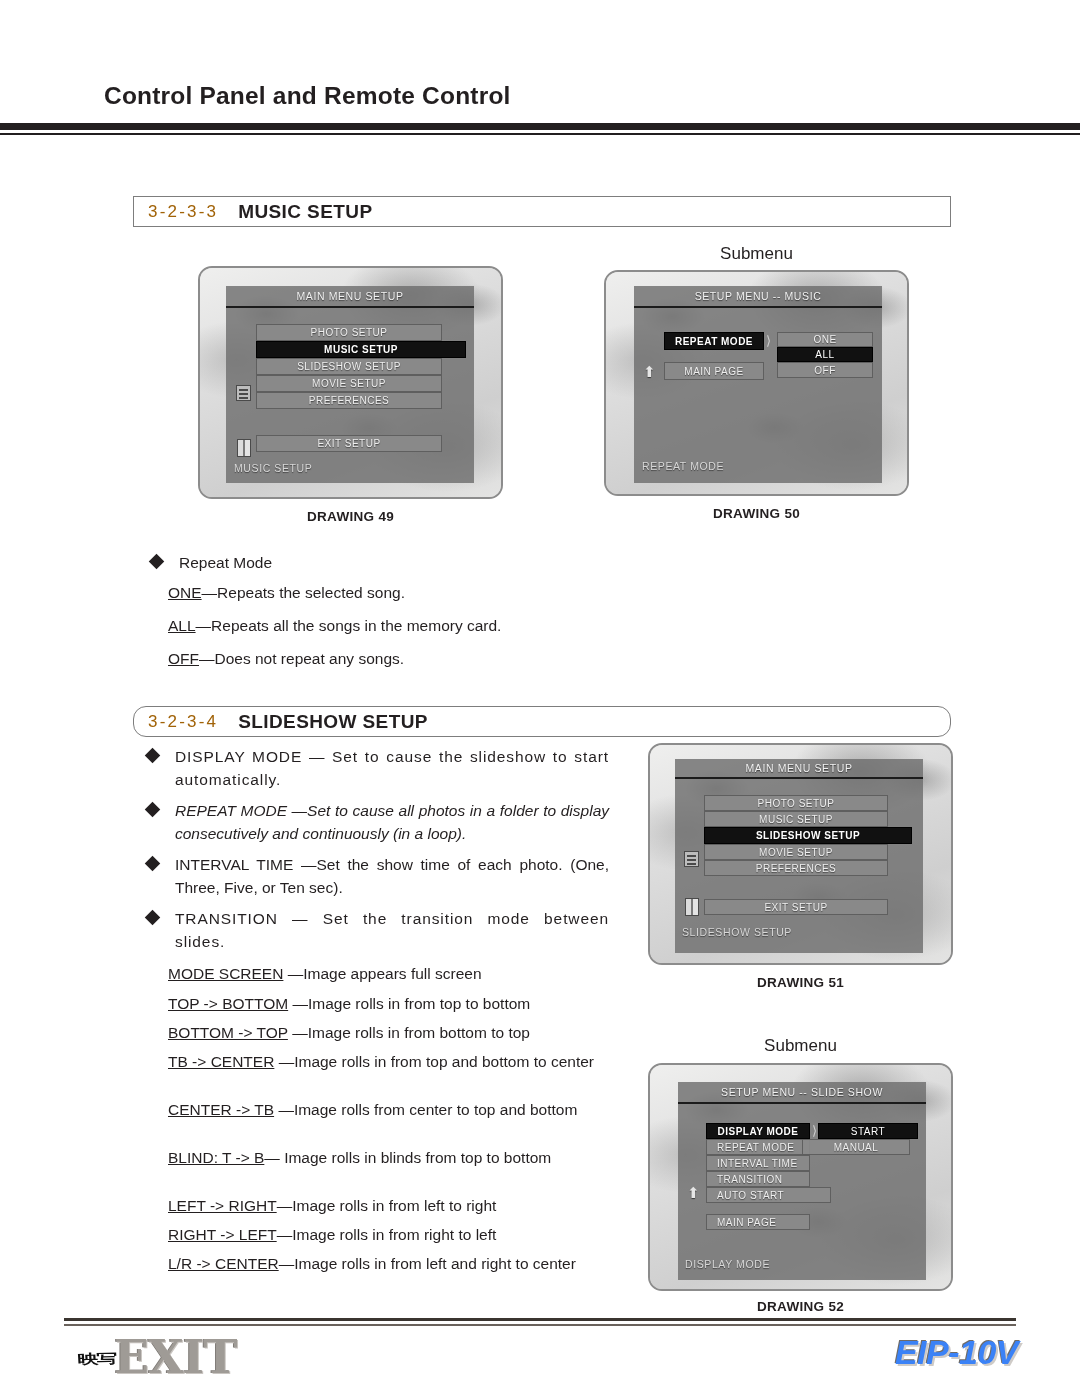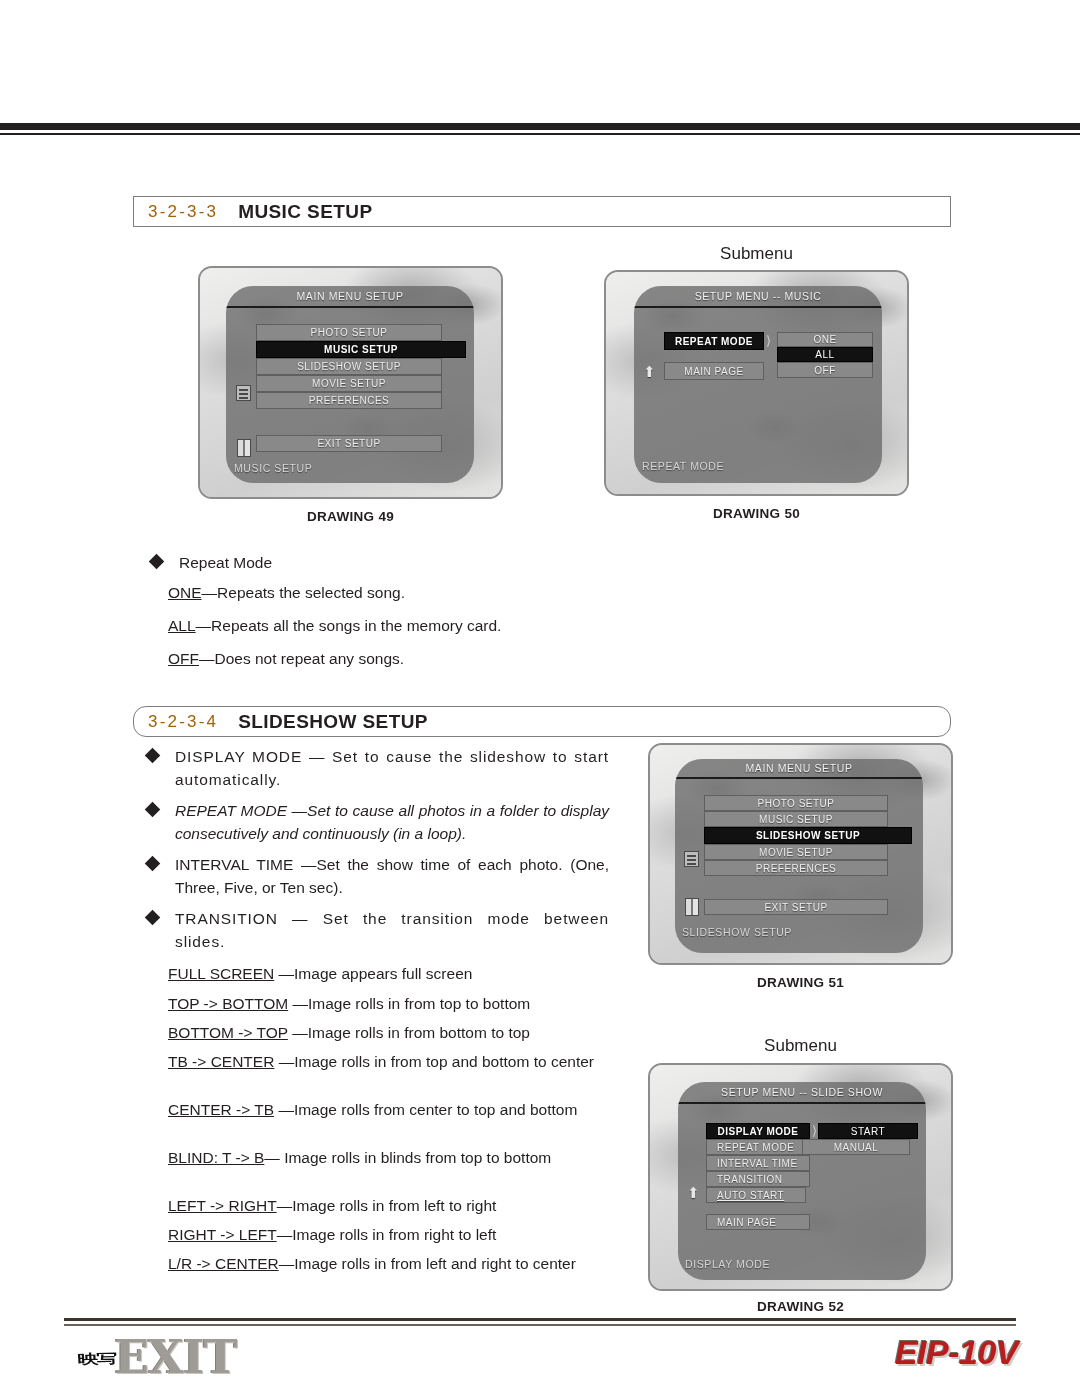--- a/index.html
+++ b/index.html
@@ -151,21 +151,20 @@
     background:
       radial-gradient(ellipse 46px 26px at 22% 20%, rgba(90,90,90,0.35) 0%, rgba(0,0,0,0) 70%),
       radial-gradient(ellipse 40px 22px at 56% 70%, rgba(90,90,90,0.28) 0%, rgba(0,0,0,0) 72%),
       radial-gradient(ellipse 50px 30px at 90% 16%, rgba(70,70,70,0.3) 0%, rgba(0,0,0,0) 70%);
   }
   
   .osd {
     position: absolute;
     background: rgba(108,108,108,0.80);
     overflow: hidden;
-    border-radius: 27px;
   }
   .osd-title {
     position: absolute;
     left: 0; right: 0;
     text-align: center;
     color: #f2f2f2;
     font-size: 10.5px;
     letter-spacing: 0.6px;
     text-shadow: 0 1px 1px rgba(0,0,0,0.55);
     white-space: nowrap;
@@ -283,29 +282,30 @@
   }
   .model-no {
     position: absolute;
     right: 62px;
     top: 1333px;
     font-family: "Liberation Sans", sans-serif;
     font-size: 34px;
     font-weight: bold;
     font-style: italic;
     letter-spacing: -0.5px;
-    color: #b91c1c;
+    color: #3b82f6;
     text-shadow: 2px 2px 0 #cfcbc7, -1px -1px 0 #6f6b67;
     white-space: nowrap;
   }
 </style>
 </head>
 <body>
 
 <div class="page-header">
+  <div class="page-header-title">Control Panel and Remote Control</div>
   <div class="header-rule-thick"></div>
   <div class="header-rule-thin"></div>
 </div>
 
 <div class="section-bar" style="left:133px; top:196px; width:818px;">
   <span class="section-num">3-2-3-3</span>
   <span class="section-name">MUSIC SETUP</span>
 </div>
 
 <div class="figure" style="left:198px; top:266px; width:305px; height:270px;">
@@ -393,21 +393,21 @@
     <div class="tv-bg"></div>
     <div class="osd" style="left:28px; top:17px; width:248px; height:198px;">
       <div class="osd-title" style="top:4px;">SETUP MENU -- SLIDE SHOW</div>
       <div class="osd-titlebar-rule" style="left:0; top:20px; width:248px;"></div>
       <div class="osd-arrow-up" style="left:9px; top:103px;">⬆</div>
       <div class="osd-item sel" style="left:28px; top:41px; width:104px; height:16px;">DISPLAY MODE</div>
       <div class="osd-arrow-right" style="left:134px; top:42px;">⟩</div>
       <div class="osd-item left" style="left:28px; top:57px; width:104px; height:16px;">REPEAT MODE</div>
       <div class="osd-item left" style="left:28px; top:73px; width:104px; height:16px;">INTERVAL TIME</div>
       <div class="osd-item left" style="left:28px; top:89px; width:104px; height:16px;">TRANSITION</div>
-      <div class="osd-item left" style="left:28px; top:105px; width:100px; height:16px;text-decoration:underline;">AUTO START</div>
+      <div class="osd-item left" style="left:28px; top:105px; width:125px; height:16px;">AUTO START</div>
       <div class="osd-item left" style="left:28px; top:132px; width:104px; height:16px;">MAIN PAGE</div>
       <div class="osd-item sel" style="left:140px; top:41px; width:100px; height:16px; font-weight:normal;">START</div>
       <div class="osd-item" style="left:124px; top:57px; width:108px; height:16px;">MANUAL</div>
       <div class="osd-status" style="left:7px; top:176px;">DISPLAY MODE</div>
     </div>
   </div>
   <div class="drawing-caption" style="top:263px;">DRAWING 52</div>
 </div>
 
 <div class="bullet-row" style="left:147px; top:745px; width:462px;">
@@ -421,21 +421,21 @@
 <div class="bullet-row" style="left:147px; top:853px; width:462px;">
   <span class="bullet-diamond"></span>
   <span class="bullet-text jst">INTERVAL TIME —Set the show time of each photo. (One, Three, Five, or Ten sec).</span>
 </div>
 <div class="bullet-row" style="left:147px; top:907px; width:462px;">
   <span class="bullet-diamond"></span>
   <span class="bullet-text jst wide">TRANSITION — Set the transition mode between slides.</span>
 </div>
 
 <div class="plain-line" style="left:168px; top:962px; width:452px;">
-  <span class="term">FULL SCREEN</span><span> —Image appears full screen</span>
+  <span class="term">MODE SCREEN</span><span> —Image appears full screen</span>
 </div>
 <div class="plain-line" style="left:168px; top:992px; width:452px;">
   <span class="term">TOP -&gt; BOTTOM</span><span> —Image rolls in from top to bottom</span>
 </div>
 <div class="plain-line" style="left:168px; top:1021px; width:452px;">
   <span class="term">BOTTOM -&gt; TOP</span><span> —Image rolls in from bottom to top</span>
 </div>
 <div class="plain-line" style="left:168px; top:1050px; width:452px;">
   <span class="term">TB -&gt; CENTER</span><span> —Image rolls in from top and bottom to center</span>
 </div>

